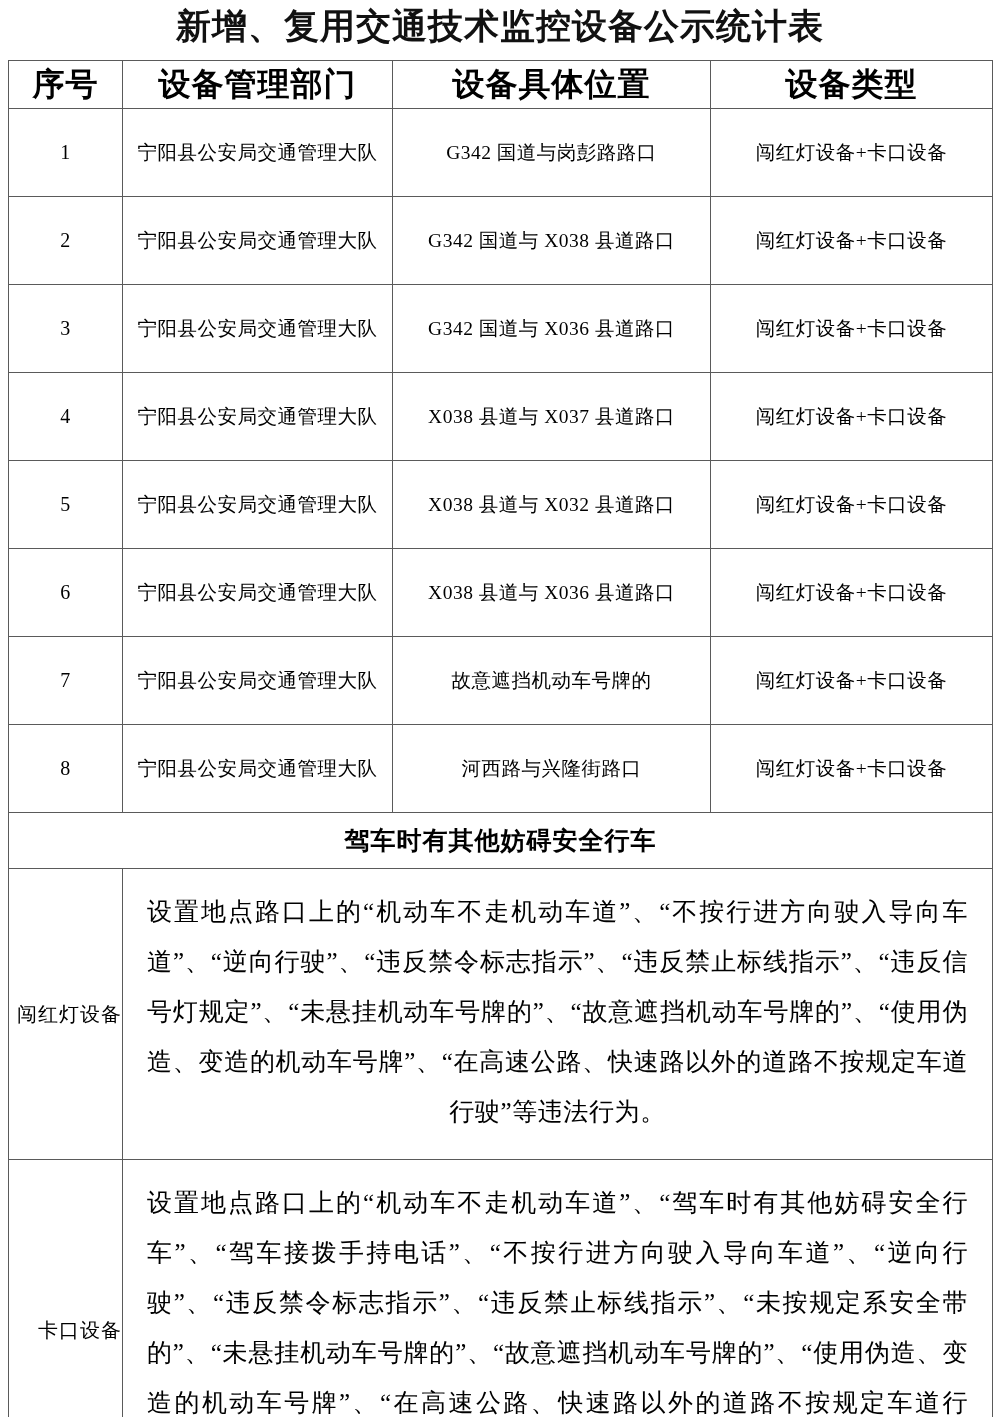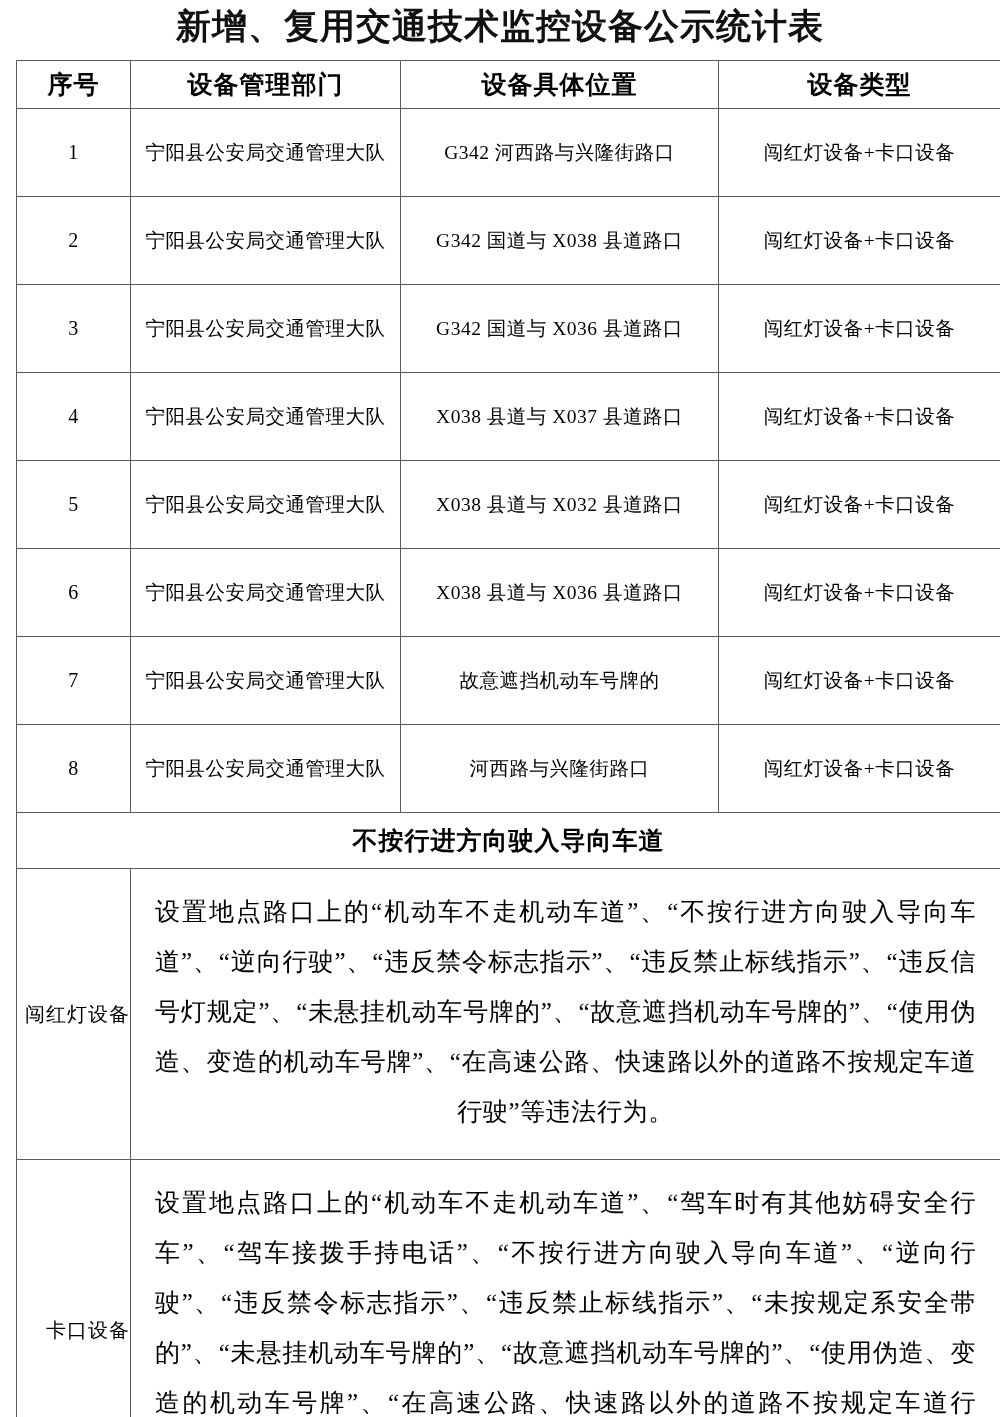--- a/index.html
+++ b/index.html
@@ -12,21 +12,21 @@
     height: 1417px;
     font-family: "Liberation Serif", "DejaVu Serif", serif;
     color: #000000;
     overflow: hidden;
   }
   #page {
     width: 1000px;
     height: 1417px;
     position: relative;
     box-sizing: border-box;
-    padding: 0 16px;
+    padding: 0 8px;
   }
   .doc-title {
     text-align: center;
     font-family: "Liberation Serif", "DejaVu Serif", serif;
     font-weight: bold;
     font-size: 35px;
     letter-spacing: 1px;
     line-height: 1;
     padding-top: 9px;
     padding-bottom: 16px;
@@ -48,21 +48,21 @@
   }
   
   col.c1 { width: 114px; }
   col.c2 { width: 270px; }
   col.c3 { width: 318px; }
   col.c4 { width: 282px; }
 
   tr.head td {
     height: 47px;
     font-weight: bold;
-    font-size: 25px;
+    font-size: 32px;
     letter-spacing: 1px;
     font-family: "Liberation Sans", "DejaVu Sans", sans-serif;
   }
   tr.datarow td {
     height: 87px;
     font-size: 19.5px;
     letter-spacing: 0.5px;
     line-height: 1.12;
   }
   tr.datarow td.idx {
@@ -121,21 +121,21 @@
       <tr class="head">
         <td>序号</td>
         <td>设备管理部门</td>
         <td>设备具体位置</td>
         <td>设备类型</td>
       </tr>
 
       <tr class="datarow">
         <td class="idx">1</td>
         <td class="dept">宁阳县公安局交通管理大队</td>
-        <td class="loc">G342 河西路与兴隆街路口</td>
+        <td class="loc">G342 国道与岗彭路路口</td>
         <td class="type">闯红灯设备+卡口设备</td>
       </tr>
 
       <tr class="datarow">
         <td class="idx">2</td>
         <td class="dept">宁阳县公安局交通管理大队</td>
         <td class="loc">G342 国道与 X038 县道路口</td>
         <td class="type">闯红灯设备+卡口设备</td>
       </tr>
 
@@ -175,21 +175,21 @@
       </tr>
 
       <tr class="datarow">
         <td class="idx">8</td>
         <td class="dept">宁阳县公安局交通管理大队</td>
         <td class="loc">河西路与兴隆街路口</td>
         <td class="type">闯红灯设备+卡口设备</td>
       </tr>
 
       <tr class="section">
-        <td colspan="4">不按行进方向驶入导向车道</td>
+        <td colspan="4">驾车时有其他妨碍安全行车</td>
       </tr>
 
       <tr class="para p1">
         <td class="plabel">闯红灯设备</td>
         <td class="ptext" colspan="3">设置地点路口上的“机动车不走机动车道”、“不按行进方向驶入导向车道”、“逆向行驶”、“违反禁令标志指示”、“违反禁止标线指示”、“违反信号灯规定”、“未悬挂机动车号牌的”、“故意遮挡机动车号牌的”、“使用伪造、变造的机动车号牌”、“在高速公路、快速路以外的道路不按规定车道行驶”等违法行为。</td>
       </tr>
 
       <tr class="para p2">
         <td class="plabel">卡口设备</td>
         <td class="ptext" colspan="3">设置地点路口上的“机动车不走机动车道”、“驾车时有其他妨碍安全行车”、“驾车接拨手持电话”、“不按行进方向驶入导向车道”、“逆向行驶”、“违反禁令标志指示”、“违反禁止标线指示”、“未按规定系安全带的”、“未悬挂机动车号牌的”、“故意遮挡机动车号牌的”、“使用伪造、变造的机动车号牌”、“在高速公路、快速路以外的道路不按规定车道行驶”、等违法行为。</td>

